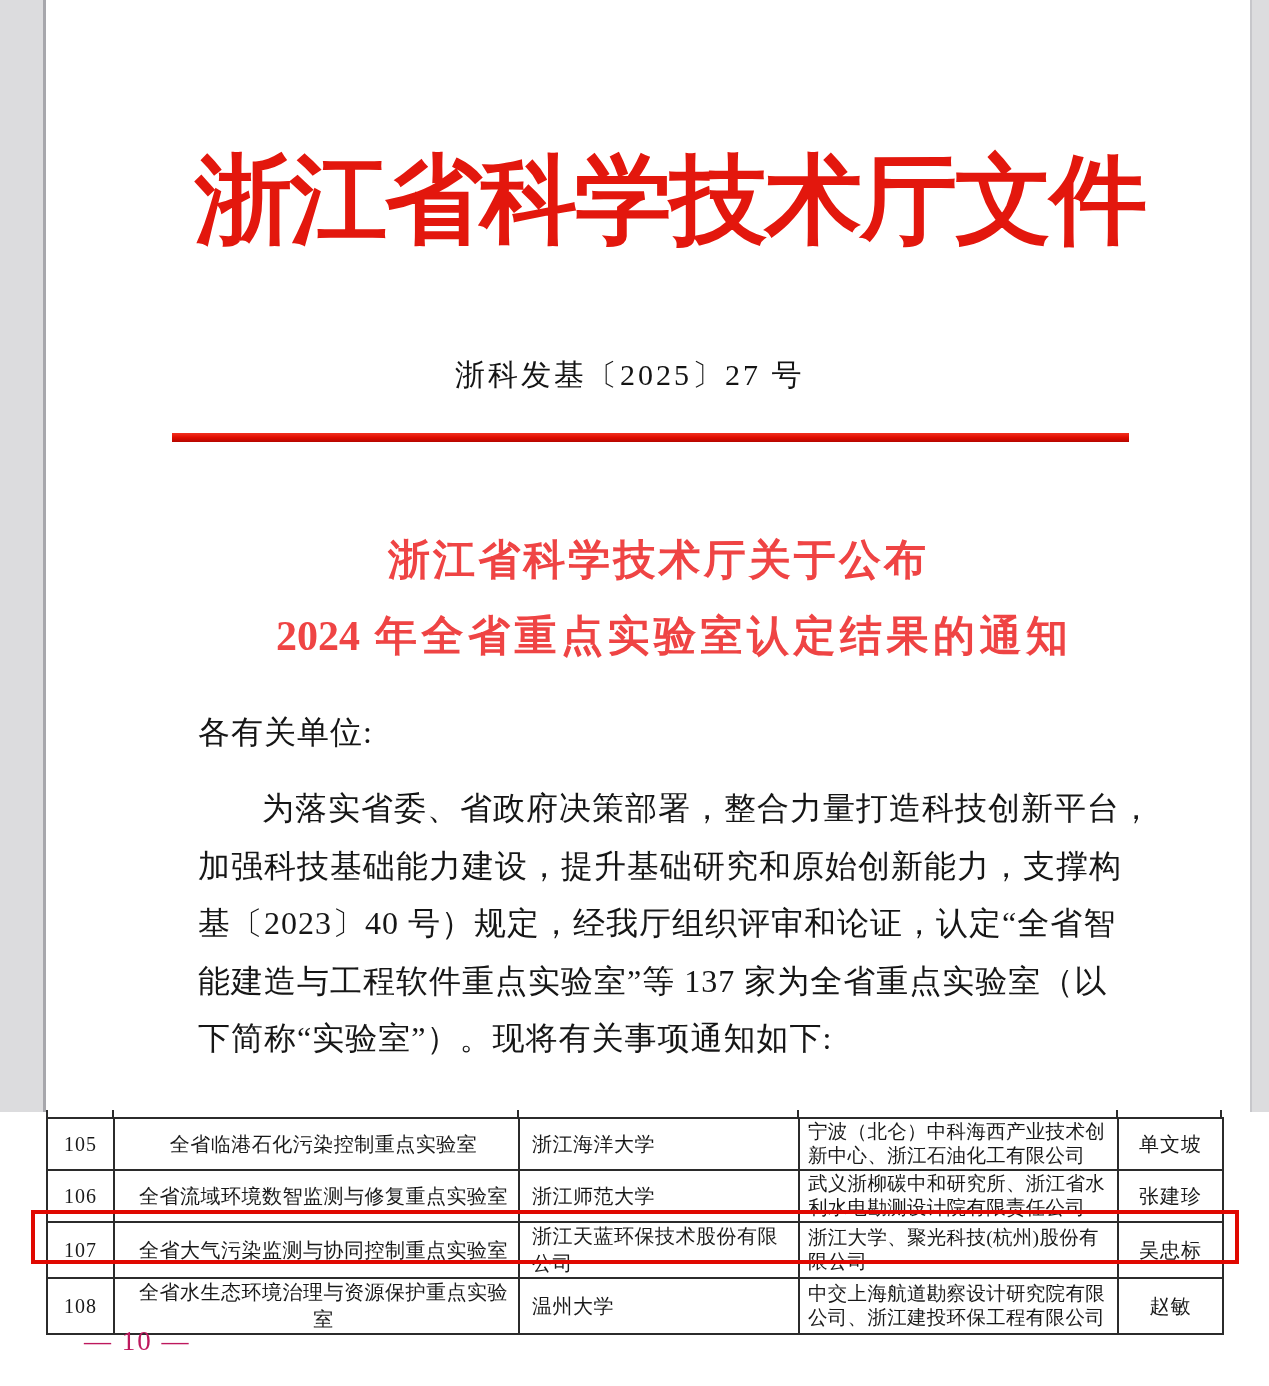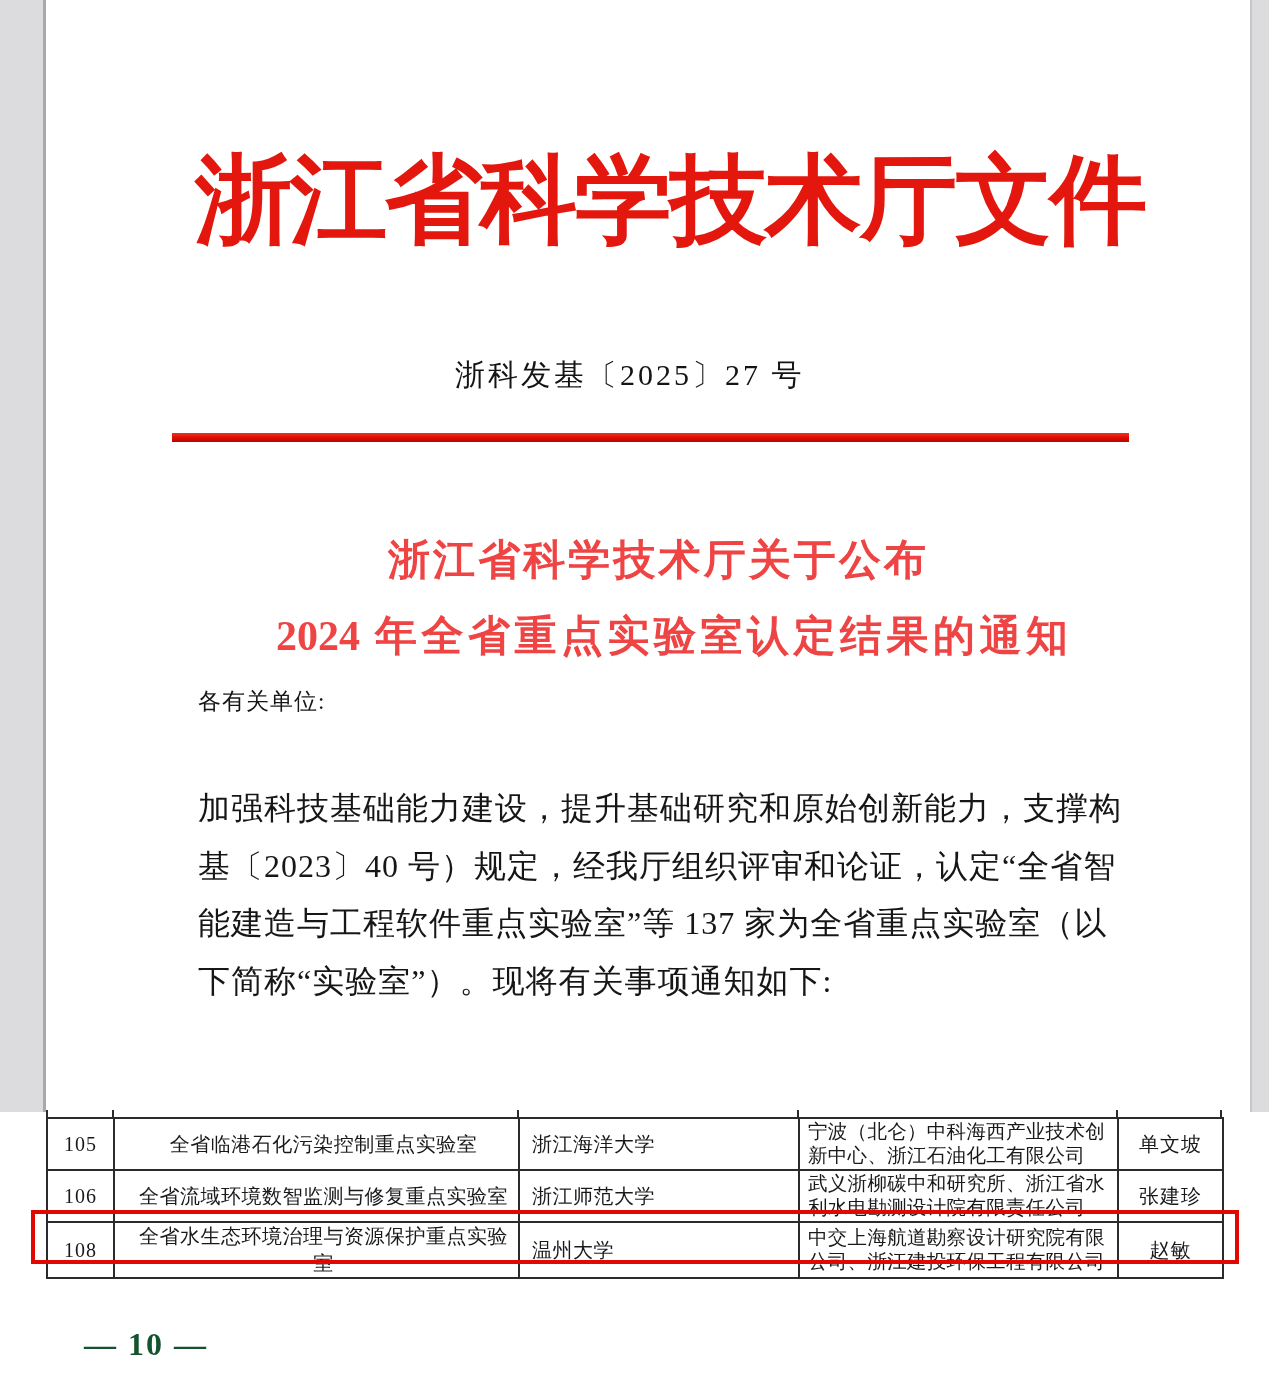--- a/index.html
+++ b/index.html
@@ -33,22 +33,22 @@
     position:absolute;left:172px;top:433px;width:957px;height:9px;
     background:linear-gradient(180deg,#f23120 0%,#e00d00 50%,#b50600 100%);
   }
 
   .heading-line{position:absolute;font-weight:bold;font-size:42px;line-height:52px;
     color:#ef4444;text-align:justify;text-align-last:justify;white-space:nowrap;}
   .heading-line1{left:388px;top:534px;width:538px;}
   .heading-line2{left:276px;top:610px;width:792px;}
 
   .salutation{
-    position:absolute;left:198px;top:680px;width:908px;
-    font-size:23px;line-height:44px;letter-spacing:1px;color:#161616;
+    position:absolute;left:198px;top:710px;width:908px;
+    font-size:32px;line-height:44px;letter-spacing:1px;color:#161616;
   }
   .body-lines{
     position:absolute;left:198px;top:780px;width:908px;
     font-size:32px;letter-spacing:1px;color:#161616;
   }
   .body-lines .bline{height:57.5px;line-height:57.5px;
     text-align:justify;text-align-last:justify;white-space:nowrap;}
   .body-lines .bline.first{text-indent:2em;}
   .body-lines .bline.last{text-align-last:left;}
 
@@ -75,21 +75,21 @@
   .stub{position:absolute;top:-2px;width:2px;height:7px;background:#2b2b2b;}
 
   
   .highlight-box{
     position:absolute;left:31px;top:98px;width:1200px;height:46px;
     border:4px solid #e00800;background:transparent;z-index:5;
   }
 
   .page-number{
     position:absolute;left:84px;top:1326px;
-    font-size:32px;letter-spacing:2px;color:#14532d;white-space:nowrap;font-weight:bold;
+    font-size:27px;letter-spacing:2px;color:#be185d;white-space:nowrap;
   }
 </style>
 </head>
 <body>
 
 <div class="canvas">
 
   <div class="edge edge-left"></div>
   <div class="edge edge-right"></div>
 
@@ -98,20 +98,21 @@
   <div class="doc-number">浙科发基〔2025〕27 号</div>
 
   <div class="red-rule"></div>
 
   <div class="heading-line heading-line1">浙江省科学技术厅关于公布</div>
   <div class="heading-line heading-line2">2024 年全省重点实验室认定结果的通知</div>
 
   <div class="salutation">各有关单位:</div>
 
   <div class="body-lines">
+    <div class="bline first">为落实省委、省政府决策部署，整合力量打造科技创新平台，</div>
     <div class="bline">加强科技基础能力建设，提升基础研究和原始创新能力，支撑构</div>
     <div class="bline">基〔2023〕40 号）规定，经我厅组织评审和论证，认定“全省智</div>
     <div class="bline">能建造与工程软件重点实验室”等 137 家为全省重点实验室（以</div>
     <div class="bline last">下简称“实验室”）。现将有关事项通知如下:</div>
   </div>
 
   <div class="table-slice">
 
     <div class="stub" style="left:46px"></div>
     <div class="stub" style="left:112px"></div>
@@ -136,20 +137,27 @@
         <td class="c-partners">宁波（北仑）中科海西产业技术创新中心、浙江石油化工有限公司</td>
         <td class="c-dir">单文坡</td>
       </tr>
       <tr class="r2">
         <td class="c-num">106</td>
         <td class="c-lab">全省流域环境数智监测与修复重点实验室</td>
         <td class="c-org">浙江师范大学</td>
         <td class="c-partners">武义浙柳碳中和研究所、浙江省水利水电勘测设计院有限责任公司</td>
         <td class="c-dir">张建珍</td>
       </tr>
+      <tr class="r3">
+        <td class="c-num">107</td>
+        <td class="c-lab">全省大气污染监测与协同控制重点实验室</td>
+        <td class="c-org">浙江天蓝环保技术股份有限公司</td>
+        <td class="c-partners">浙江大学、聚光科技(杭州)股份有限公司</td>
+        <td class="c-dir">吴忠标</td>
+      </tr>
       <tr class="r4">
         <td class="c-num">108</td>
         <td class="c-lab">全省水生态环境治理与资源保护重点实验室</td>
         <td class="c-org">温州大学</td>
         <td class="c-partners">中交上海航道勘察设计研究院有限公司、浙江建投环保工程有限公司</td>
         <td class="c-dir">赵敏</td>
       </tr>
     </tbody>
       </table>
 

